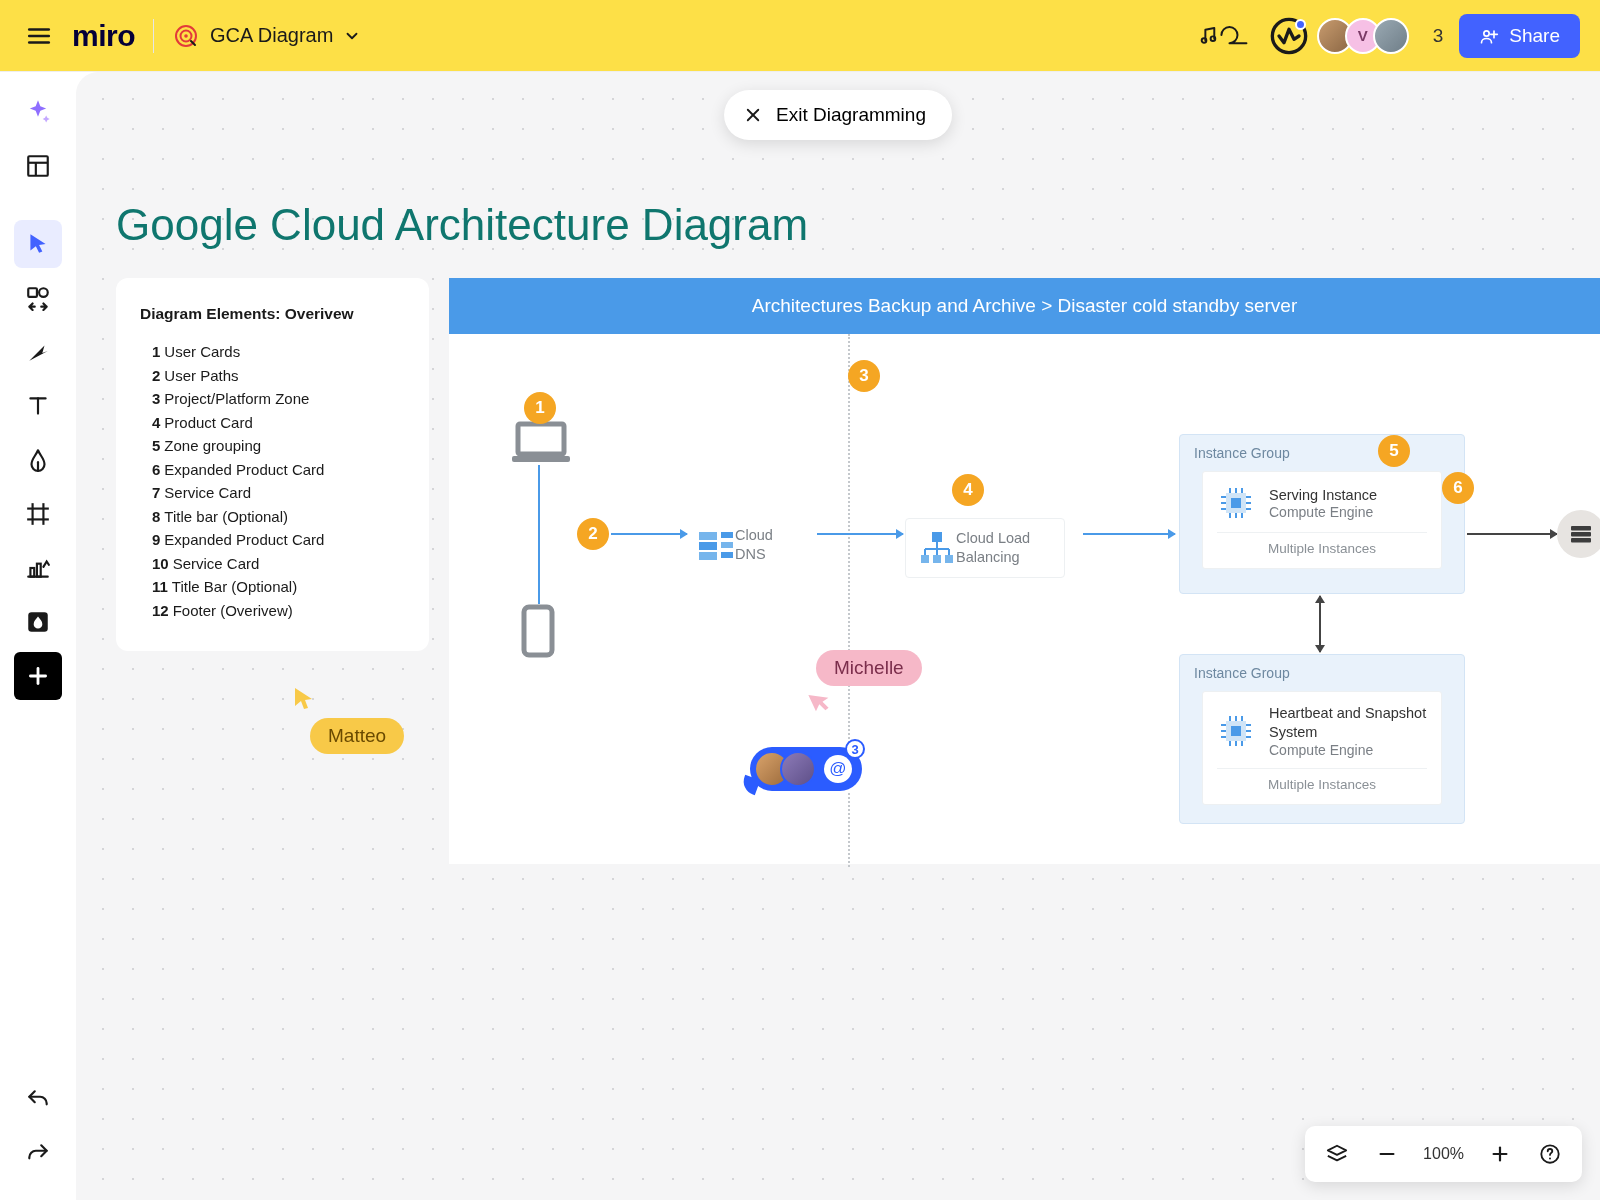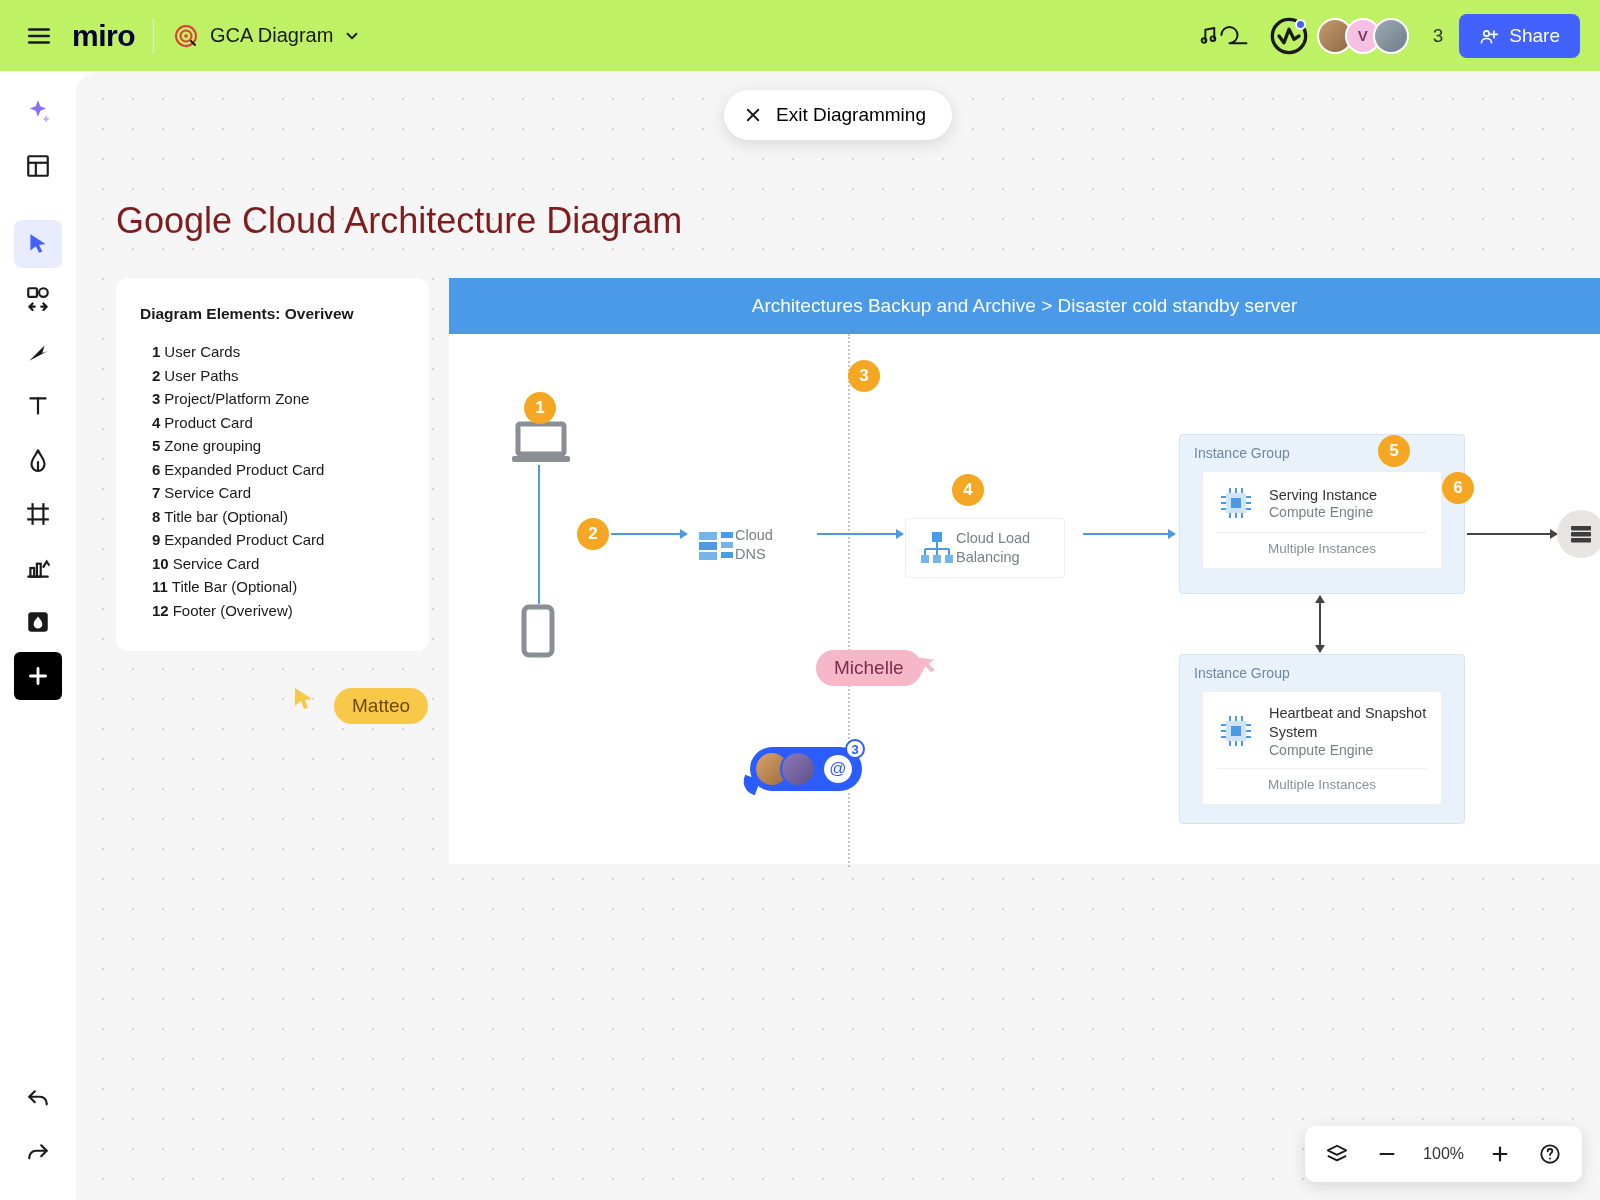--- a/index.html
+++ b/index.html
@@ -1,20 +1,20 @@
 <!DOCTYPE html>
 <html><head>
 <meta charset="utf-8">
 <style>
   * { box-sizing: border-box; margin: 0; padding: 0; }
   html, body { width: 1600px; height: 1200px; font-family: -apple-system, BlinkMacSystemFont, "Segoe UI", Helvetica, Arial, sans-serif; overflow: hidden; background: #fff; }
   body { position: relative; }
 
   
-  .topbar { position: absolute; top:0; left:0; right:0; height:72px; display:flex; align-items:center; padding:0 20px; background:#bef264; border-bottom:1px solid #eee; z-index:50;justify-content:flex-end; }
+  .topbar { position: absolute; top:0; left:0; right:0; height:72px; display:flex; align-items:center; padding:0 20px; background:#fde047; border-bottom:1px solid #eee; z-index:50;justify-content:flex-end; }
   .hamburger { width:38px; height:38px; display:flex; align-items:center; justify-content:center; cursor:pointer; border-radius:6px; }
   .hamburger svg { width:26px; height:26px; }
   .logo { font-weight:800; font-size:30px; letter-spacing:-0.5px; margin-left:14px; color:#050038; }
   .vdiv { width:1px; height:34px; background:#e6e6e6; margin:0 18px; }
   .board-icn { width:28px; height:28px; border-radius:50%; display:flex; align-items:center; justify-content:center; }
   .board-icn svg{width:24px;height:24px;}
   .board-name { font-size:20px; color:#1a1a1a; margin-left:10px; }
   .chev { margin-left:10px; display:flex; align-items:center; }
   .chev svg{width:18px;height:18px;}
   .spacer { flex:1; }
@@ -41,21 +41,21 @@
   .ltoolbar .bottom{margin-top:auto;display:flex;flex-direction:column;gap:6px;margin-bottom:8px;}
 
   
   .canvas{position:absolute;left:76px;top:72px;right:0;bottom:0;background:#f5f5f6;border-top-left-radius:22px;overflow:hidden;}
   .dotgrid{position:absolute;inset:0;background-image:radial-gradient(circle,#d5d5d8 1.4px,transparent 1.4px);background-size:30px 30px;background-position:12px 12px;}
 
   
   .exit-pill{position:absolute;top:18px;left:50%;transform:translateX(-50%);background:#fff;border-radius:999px;height:50px;padding:0 26px 0 20px;display:flex;align-items:center;gap:14px;box-shadow:0 4px 16px rgba(0,0,0,.12);cursor:pointer;font-size:19px;z-index:30;}
   .exit-pill svg{width:18px;height:18px;}
 
-  .canvas-title{position:absolute;left:40px;top:128px;font-size:36px;font-weight:500;color:#7f1d1d;}
+  .canvas-title{position:absolute;left:40px;top:128px;font-size:44px;font-weight:500;color:#0f766e;}
 
   
   .ov-card{position:absolute;left:40px;top:206px;width:313px;background:#fff;border-radius:12px;padding:24px 24px 28px;font-size:15px;line-height:1.5;color:#1a1a1a;}
   .ov-title{font-weight:700;font-size:15.5px;margin-bottom:16px;}
   .ov-sub{font-weight:700;font-size:15px;margin:18px 0 12px;line-height:1.45;}
   .ov-list{list-style:none;font-size:15px;}
   .ov-list li{margin:1px 12px;}
   .ov-list b{font-weight:700;margin-right:4px;}
 
   
@@ -92,21 +92,21 @@
   .igrp{position:absolute;background:#e9f2fb;border:1px solid #d3e4f5;border-radius:4px;}
   .igrp .ig-title{position:absolute;top:10px;left:14px;font-size:14px;color:#6d88a0;}
   .igrp .inner{position:absolute;left:22px;right:22px;top:36px;background:#fff;border:1px solid #edf0f2;border-radius:3px;padding:12px 14px;}
   .igrp .row1{display:flex;gap:14px;align-items:center;}
   .chip{width:38px;height:38px;flex:none;}
   .igrp .tt{font-size:14.5px;font-weight:400;color:#333;line-height:1.3;}
   .igrp .st{font-size:14px;color:#7a7f85;}
   .igrp .mult{border-top:1px solid #eef1f3;font-size:13.5px;color:#8a9096;text-align:center;padding-top:8px;margin-top:10px;}
 
   
-  .cursor-tag{position:absolute;display:flex;align-items:flex-start;z-index:20;}
+  .cursor-tag{position:absolute;display:flex;flex-direction:column;align-items:flex-start;z-index:20;}
   .cursor-tag .ptr svg{width:24px;height:26px;}
   .cursor-tag .tag{border-radius:999px;padding:7px 18px;font-size:19px;margin-top:2px;margin-left:18px;}
   .tag.yellow{background:#f8c948;color:#6a4a00;}
   .tag.pink{background:#f6b8c8;color:#7b2e4c;}
   .pink-ptr{transform:rotate(-25deg);}
 
   
   .mention{position:absolute;z-index:21;display:flex;align-items:center;background:#2b5cff;border-radius:999px;height:44px;padding:3px 10px 3px 4px;box-shadow:0 0 0 3px #fff;}
   .mention .mav{width:36px;height:36px;border-radius:50%;margin-right:-10px;border:2px solid #2b5cff;background-size:cover;}
   .mav.a{background:linear-gradient(135deg,#d9a36b,#9c6b3c);}

